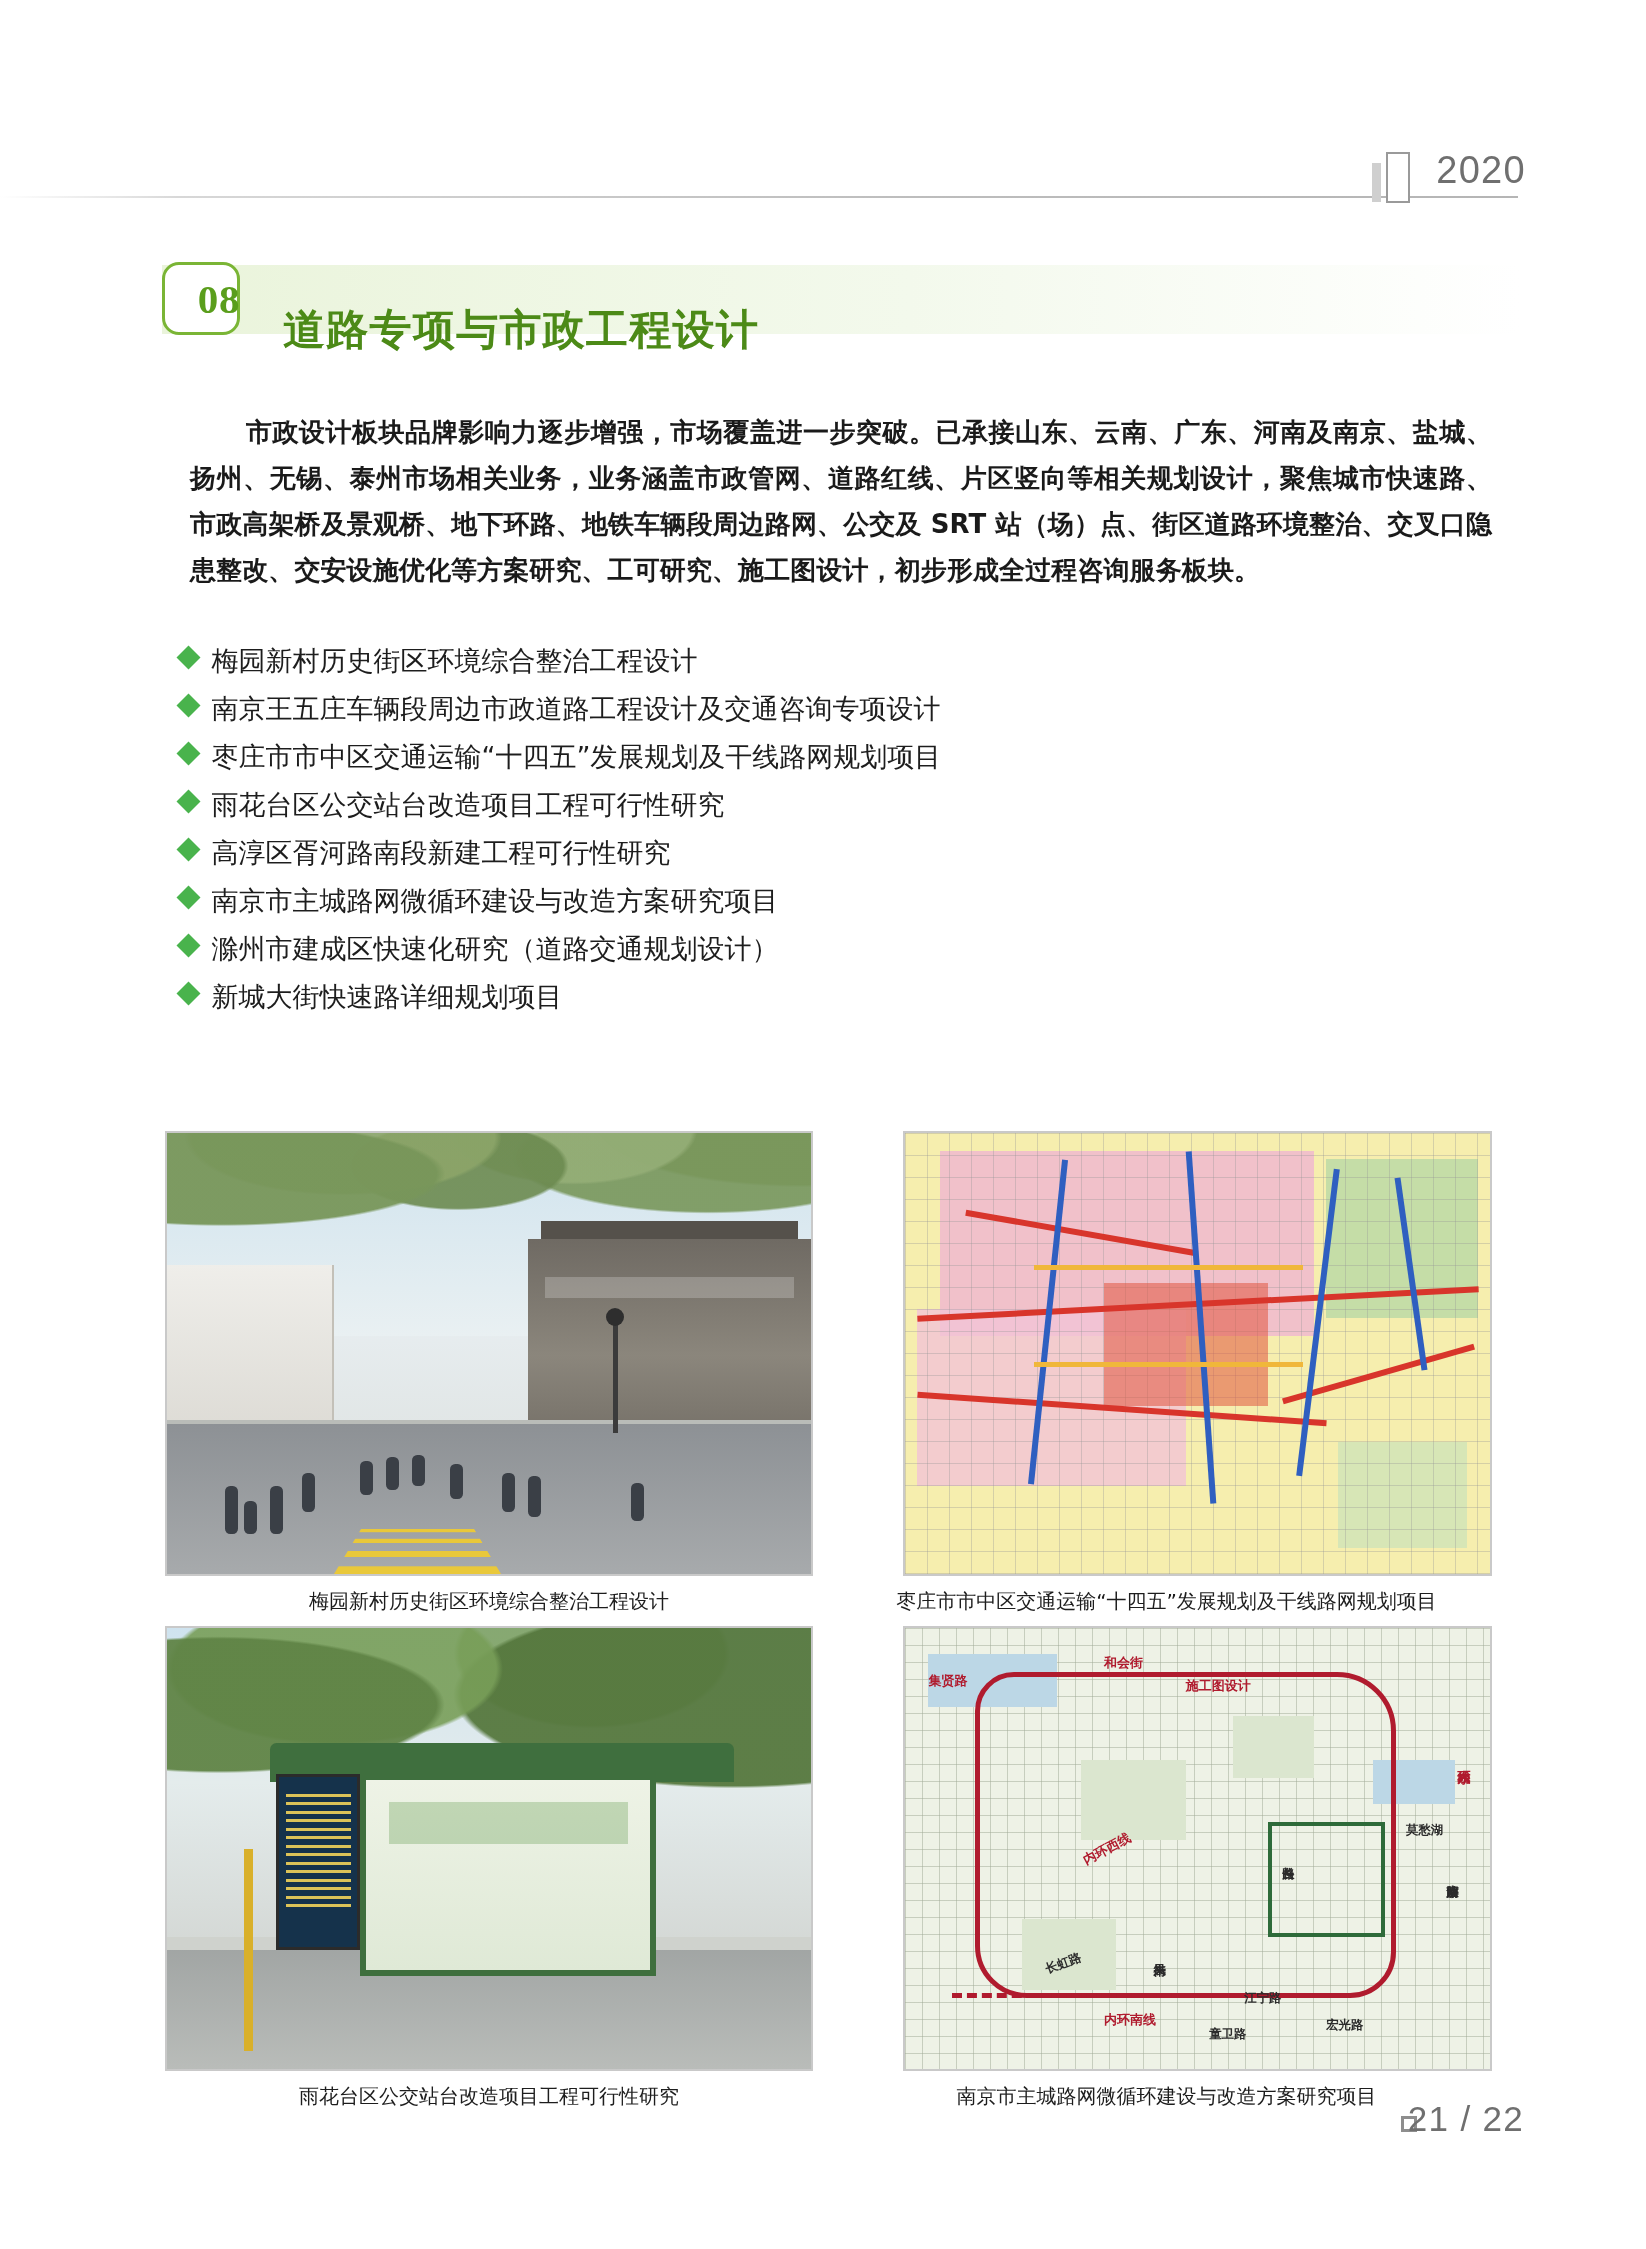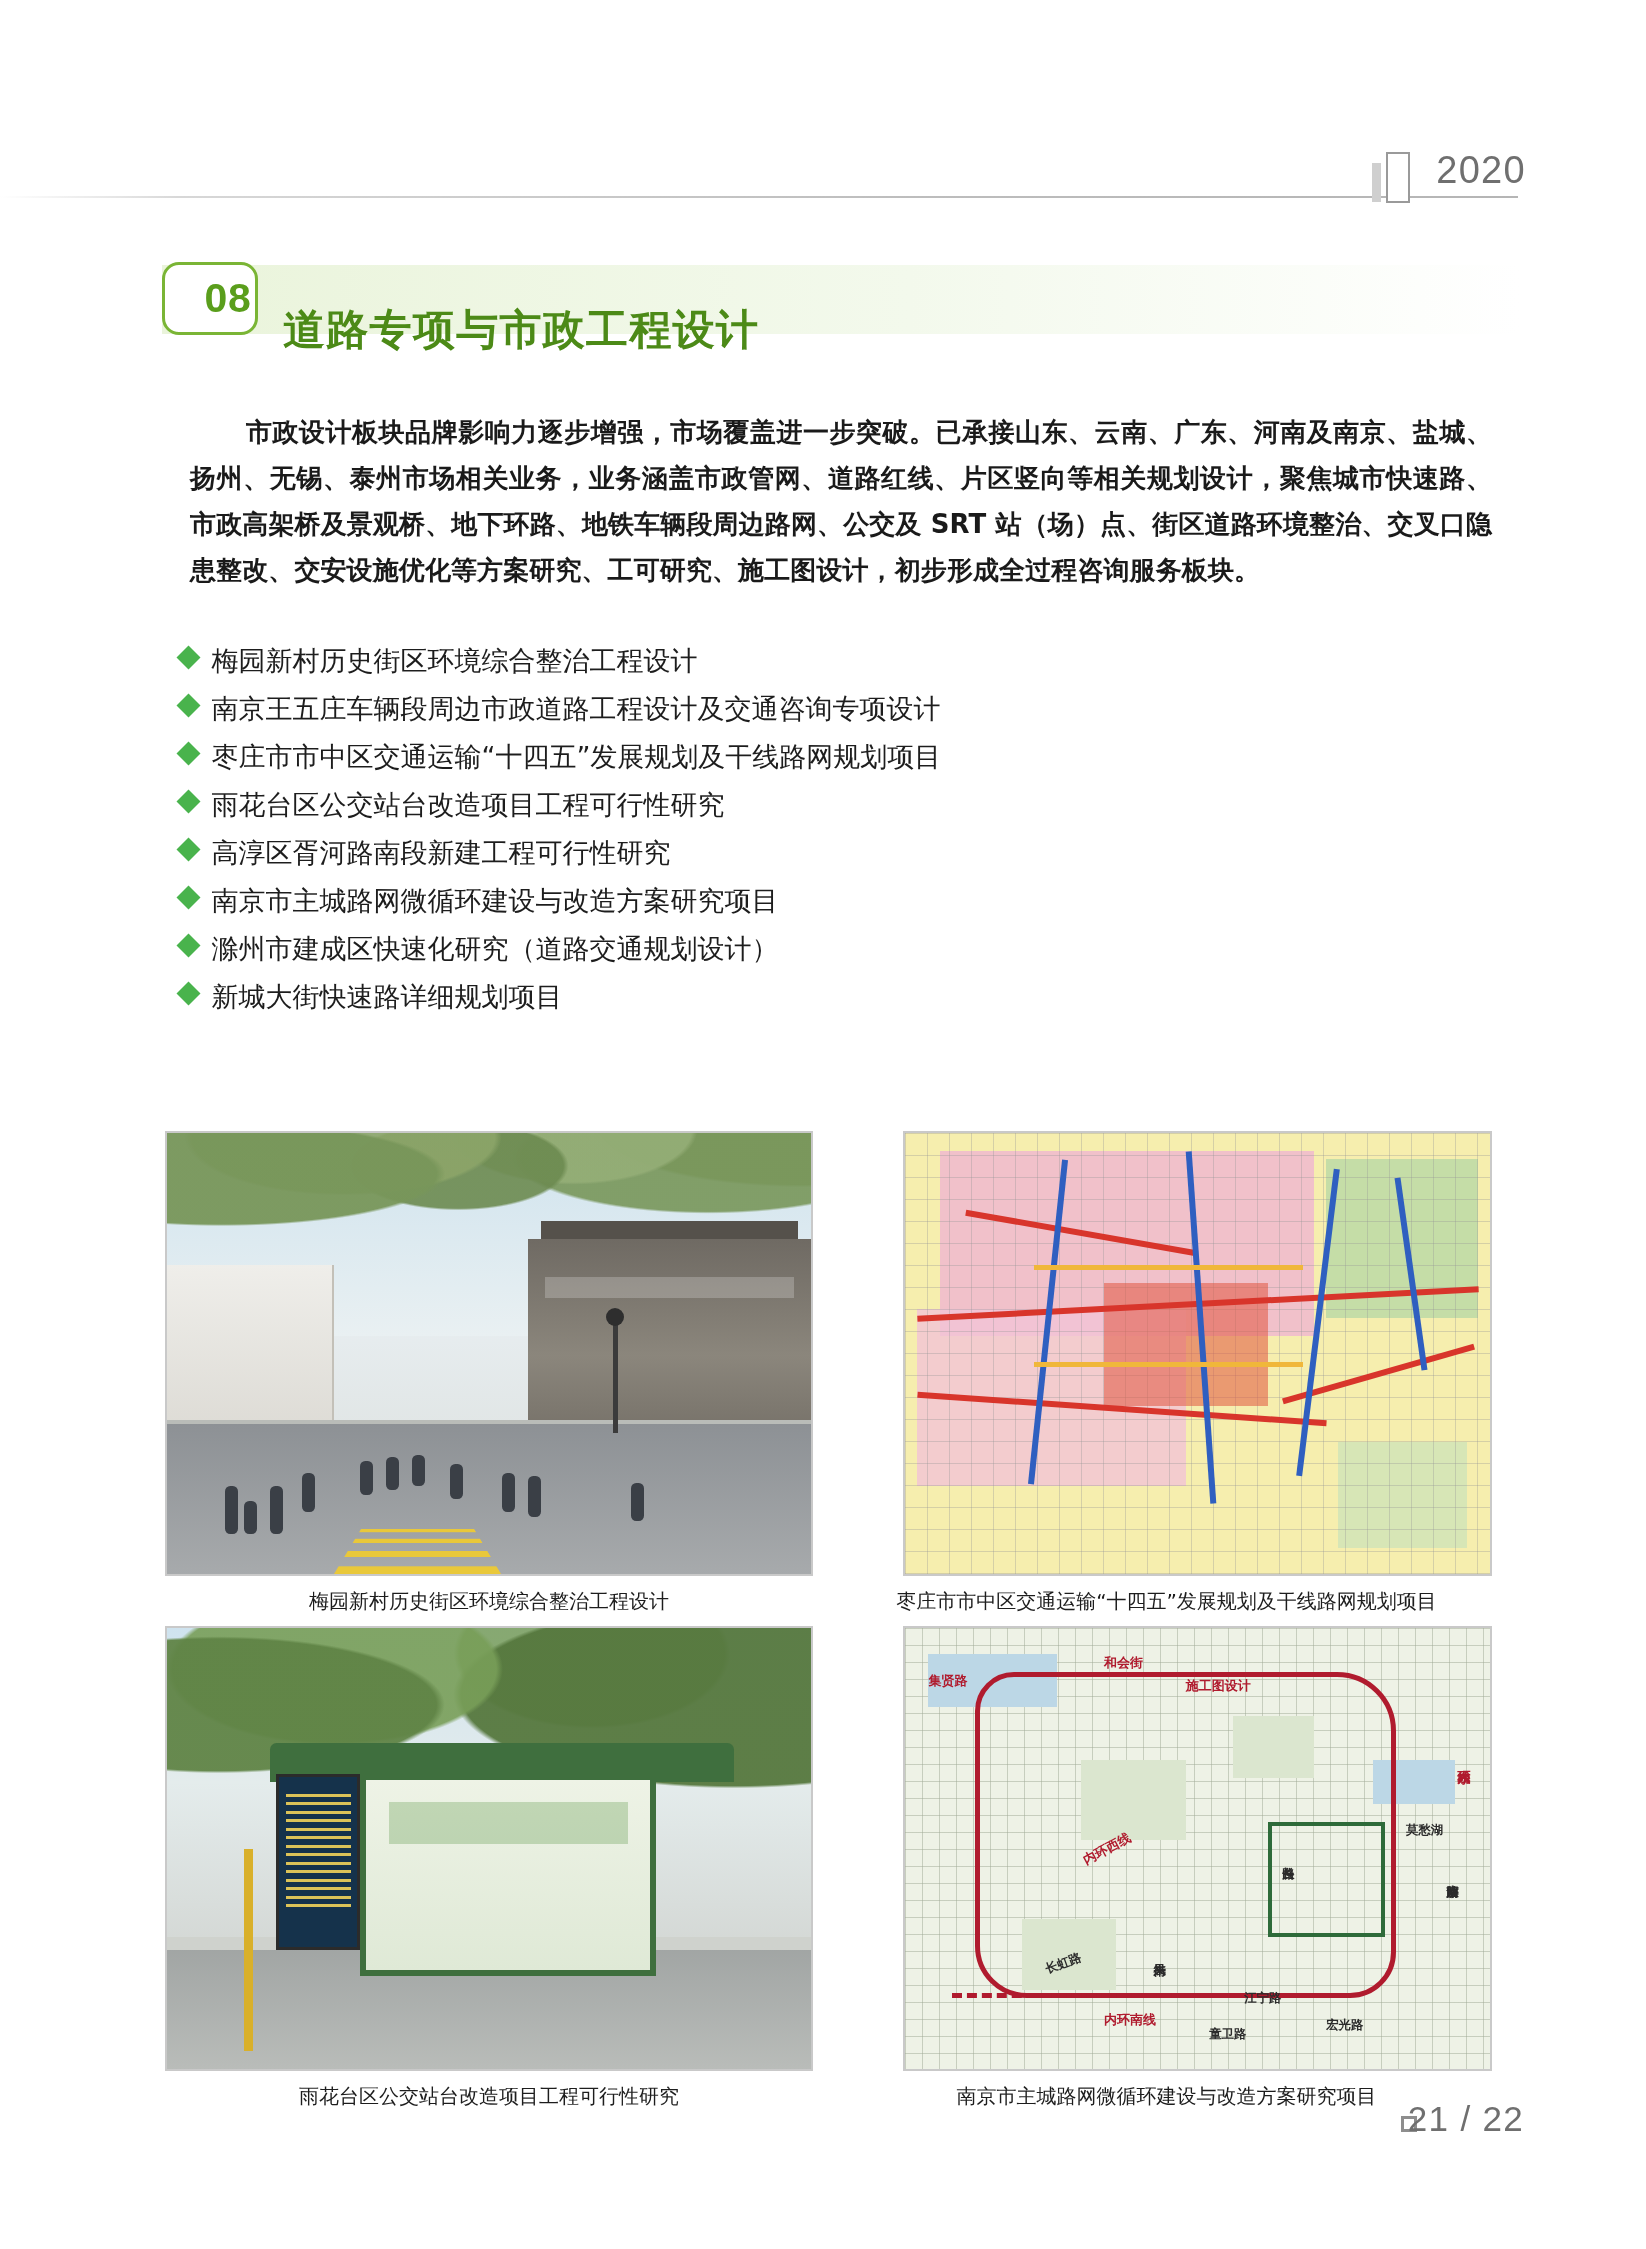--- a/index.html
+++ b/index.html
@@ -45,26 +45,26 @@
   
   .section-bar {
     position: absolute;
     left: 162px; top: 265px;
     width: 1358px; height: 69px;
     background: linear-gradient(to right, #eaf4db 0%, #f3f9ec 55%, #ffffff 100%);
   }
   .section-num {
     position: absolute;
     left: 162px; top: 262px;
-    width: 96px; height: 73px;
+    width: 78px; height: 73px;
     border: 3.9px solid #7ab535;
     border-radius: 17px;
     background: #ffffff;
     display: flex; align-items: center; justify-content: center;
-    font-family: Liberation Sans, sans-serif;
+    font-family: Liberation Serif, serif;
     font-size: 41px;
     font-weight: bold;
     color: #5a9e1c;
     letter-spacing: 0.7px;
     padding-left: 36px;
   }
   .section-title {
     position: absolute;
     left: 283px; top: 274px;
     font-size: 42px;

